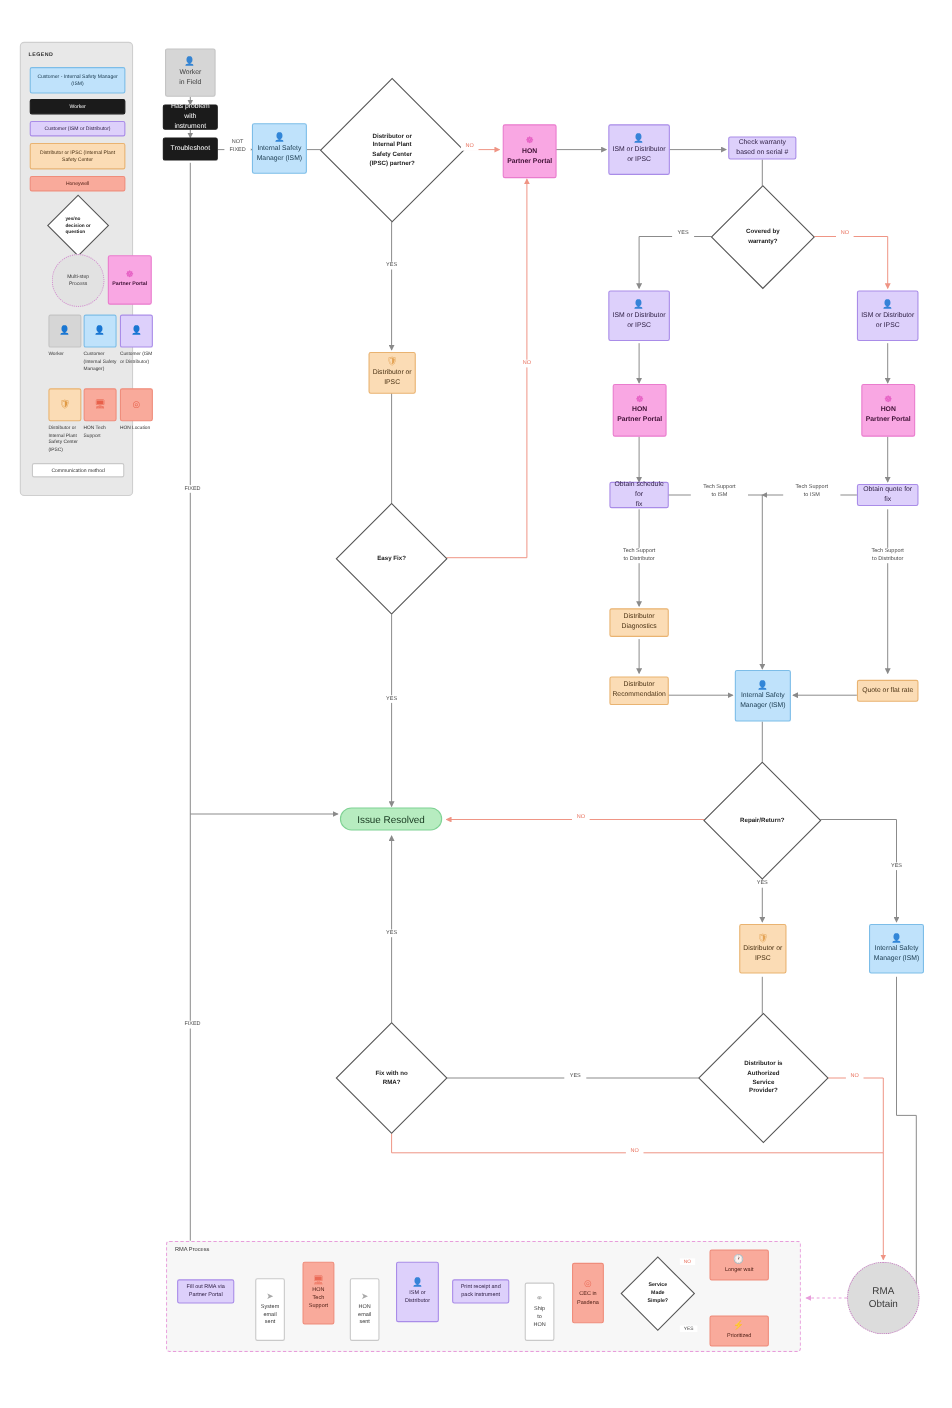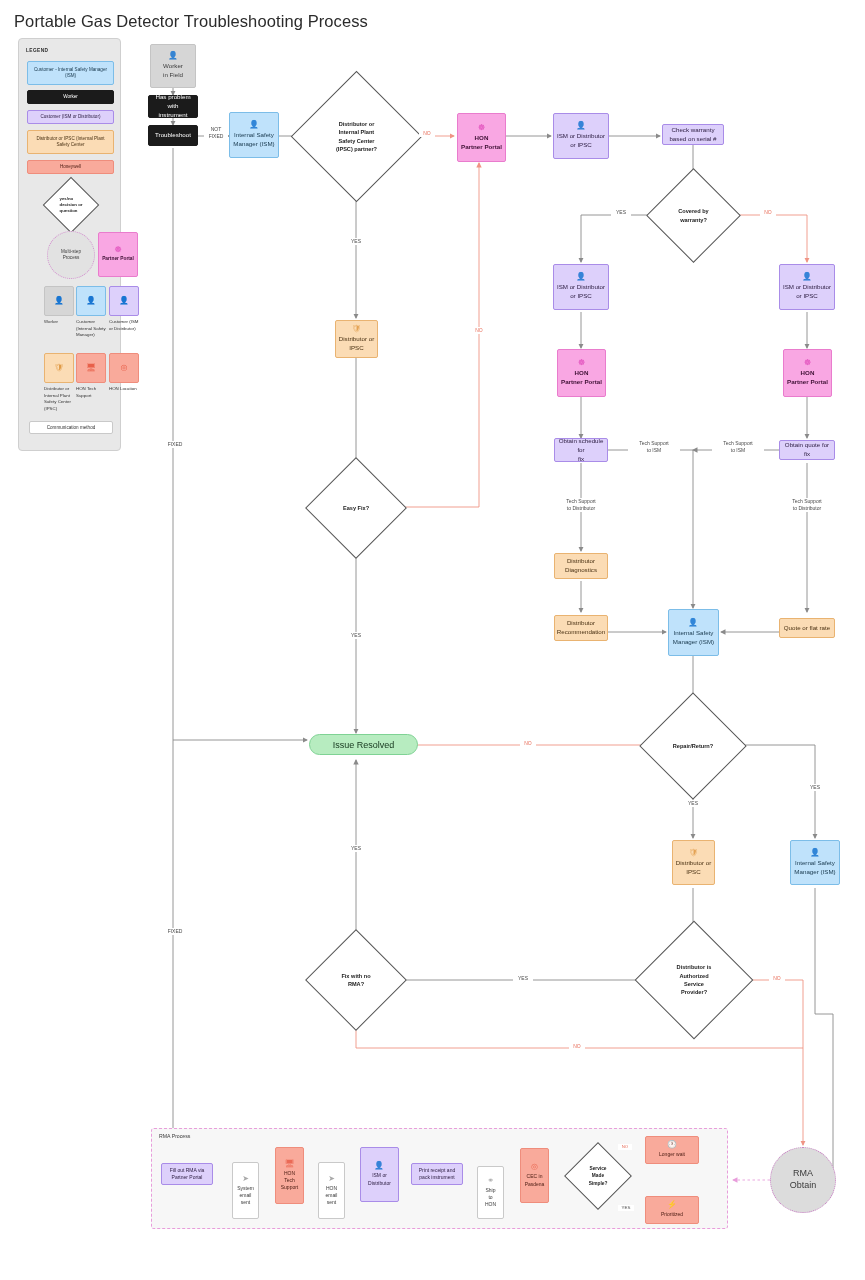--- a/index.html
+++ b/index.html
@@ -143,21 +143,20 @@
     background:#ffffff; padding:0 1.5px; white-space:pre-line;
     text-align:center; line-height:1.35;
   }
   .elbl.red { color:#e8705c; }
 </style>
 </head>
 <body>
 
 <div id="canvas">
 
-  <div id="page-title">Portable Gas Detector Troubleshooting Process</div>
 
   <svg class="edges" viewBox="0 0 865 1280">
     <defs>
       <marker id="ag" markerWidth="6" markerHeight="6" refX="5" refY="3" orient="auto">
         <path d="M0,0 L6,3 L0,6 z" fill="#8a8a8a"></path>
       </marker>
       <marker id="ar" markerWidth="6" markerHeight="6" refX="5" refY="3" orient="auto">
         <path d="M0,0 L6,3 L0,6 z" fill="#ef9484"></path>
       </marker>
       <marker id="ap" markerWidth="6" markerHeight="6" refX="5" refY="3" orient="auto">
@@ -430,21 +429,21 @@
     <span class="ico ico-orange">🛡</span>
     <span class="lbl">Distributor or
 IPSC</span>
   </div>
 
   <div class="diamond" style="left:320px;top:472px;width:72px;height:72px;">
     <div class="dshape"></div>
       <div class="dtxt">Easy Fix?</div>
   </div>
 
-  <div class="stadium" style="left:309px;top:734px;width:109px;height:21px;">
+  <div class="stadium" style="left:309px;top:734px;width:93px;height:21px;">
     <span>Issue Resolved</span>
   </div>
 
   <div class="diamond" style="left:655px;top:708px;width:76px;height:76px;">
     <div class="dshape"></div>
       <div class="dtxt">Repair/Return?</div>
   </div>
 
   <div class="node n-orange" style="left:672px;top:840px;width:43px;height:45px;">
     <span class="ico ico-orange">🛡</span>

